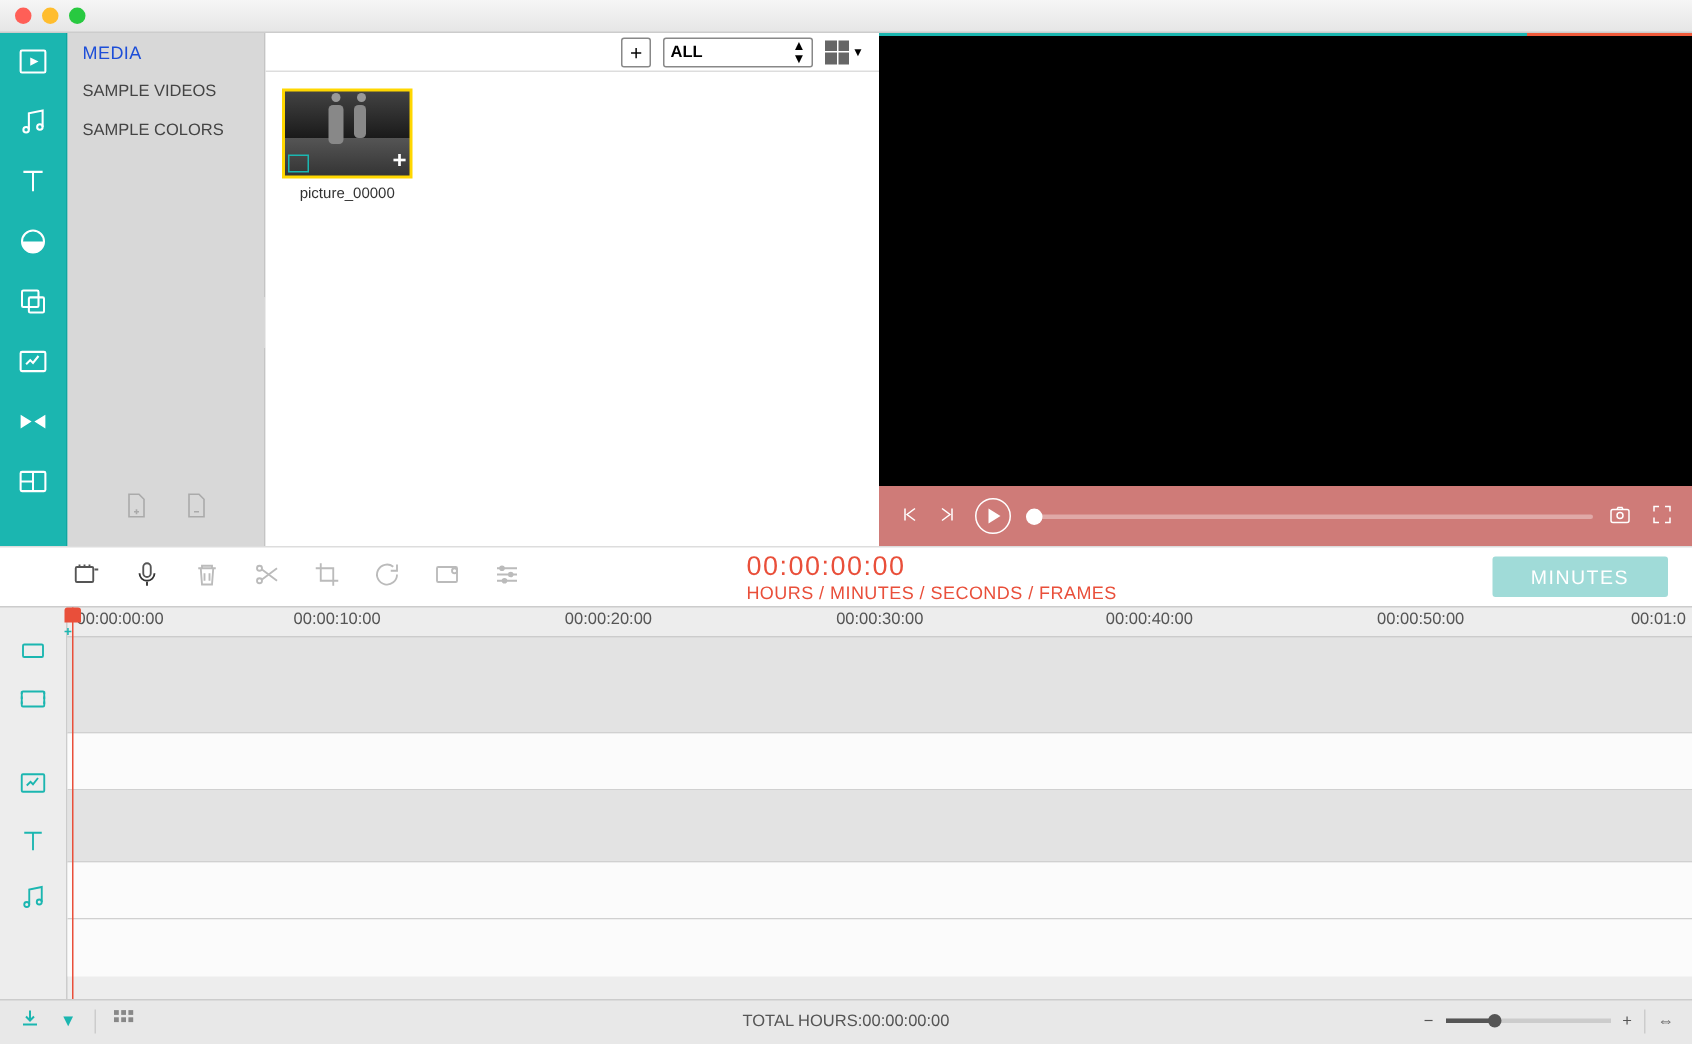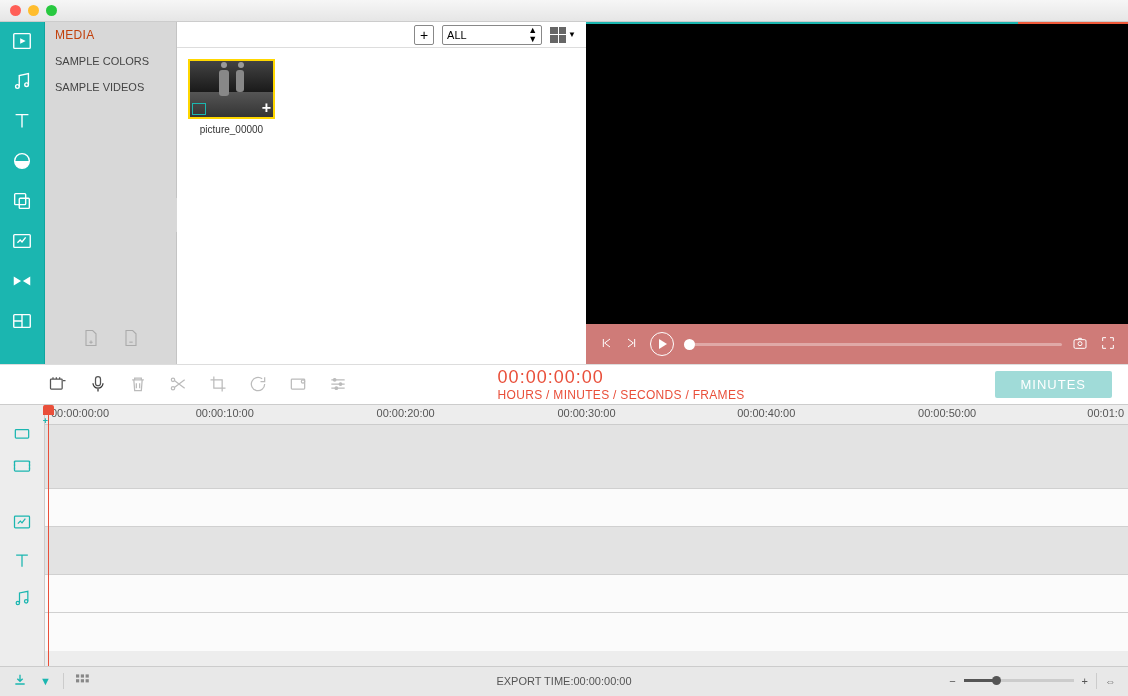--- a/index.html
+++ b/index.html
@@ -11,33 +11,33 @@
 .title{position:absolute;left:0;right:0;text-align:center;color:#555;font-size:12px}
 .progbar{position:absolute;top:22px;left:586px;right:0;height:2px;background:#1bb6b0}
 .progbar::after{content:"";position:absolute;right:0;top:0;height:2px;width:110px;background:#f05a3a}
 
 .main{display:flex;height:342px}
 .rail{width:45px;background:#1bb6b0;display:flex;flex-direction:column;align-items:center;padding-top:8px;gap:18px;border-right:1px solid #0fa5a0}
 .rail .ico{width:22px;height:22px;color:#fff;display:flex;align-items:center;justify-content:center}
 .rail svg{width:22px;height:22px;fill:none;stroke:#fff;stroke-width:1.5}
 
 .browser{width:132px;background:#d8d8d8;display:flex;flex-direction:column;border-right:1px solid #c4c4c4;position:relative}
-.browser .hd{color:#c2410c;font-weight:500;padding:6px 10px;font-size:12px;letter-spacing:.3px}
+.browser .hd{color:#1d4ed8;font-weight:500;padding:6px 10px;font-size:12px;letter-spacing:.3px}
 .browser .sub{padding:7px 10px;color:#444;font-size:11px;cursor:pointer}
 .browser .sub.sel{background:#c8c8c8}
 .browser .btm{margin-top:auto;display:flex;gap:22px;justify-content:center;padding:10px 0 14px}
 .browser .btm svg{width:18px;height:20px;stroke:#aaa;fill:none;stroke-width:1.3}
 .collapse-tab{position:absolute;right:-14px;top:176px;width:14px;height:34px;background:#d8d8d8;border-radius:0 17px 17px 0;display:flex;align-items:center;justify-content:center}
 .collapse-tab::before{content:"";border-right:6px solid #888;border-top:5px solid transparent;border-bottom:5px solid transparent}
 
 .mediapane{flex:1;background:#fff;position:relative}
 .mediatool{height:26px;display:flex;align-items:center;justify-content:flex-end;gap:8px;padding:4px 10px;border-bottom:1px solid #ddd}
 .sqbtn{width:20px;height:20px;border:1px solid #888;display:flex;align-items:center;justify-content:center;border-radius:2px;font-size:14px;line-height:1}
 .sel-wrap{border:1px solid #888;height:20px;display:flex;align-items:center;padding:0 4px;border-radius:2px;width:100px;justify-content:space-between;background:#fff}
-.sel-wrap span{font-weight:normal;font-size:11px}
+.sel-wrap span{font-weight:bold;font-size:11px}
 .sel-wrap .arr{font-size:9px;line-height:1}
 .gridbtn{display:flex;align-items:center;gap:2px}
 .gridbtn .g{width:16px;height:16px;display:grid;grid-template-columns:1fr 1fr;grid-template-rows:1fr 1fr;gap:1px}
 .gridbtn .g span{background:#666}
 .gridbtn .a{font-size:8px}
 
 .thumbs{display:flex;gap:10px;padding:12px}
 .thumb{width:85px;text-align:center}
 .thumb .pic{width:85px;height:58px;background:#2a2a2a;background:linear-gradient(180deg,#444 0%,#1a1a1a 55%,#555 55%,#333 100%);position:relative}
 .thumb.sel .pic{outline:2px solid #ffd700;outline-offset:-1px}
@@ -154,22 +154,22 @@
     <div class="ico">
         <svg viewBox="0 0 24 24">
           <rect x="3" y="5" width="18" height="14" rx="1"></rect>
           <path d="M12 5v14M3 12h9"></path>
         </svg>
       </div>
   </div>
 
   <div class="browser">
     <div class="hd">MEDIA</div>
+    <div class="sub">SAMPLE VIDEOS</div>
     <div class="sub">SAMPLE COLORS</div>
-    <div class="sub">SAMPLE VIDEOS</div>
     <div class="btm">
       <span><svg viewBox="0 0 20 24">
             <path d="M4 3h8l4 4v14H4z"></path>
             <path d="M10 15v4M8 17h4"></path>
           </svg></span>
       <span><svg viewBox="0 0 20 24">
             <path d="M4 3h8l4 4v14H4z"></path>
             <path d="M8 17h4"></path>
           </svg></span>
     </div>
@@ -336,21 +336,21 @@
   <span><svg width="16" height="12" viewBox="0 0 20 14" fill="#888">
         <rect width="4" height="4"></rect>
         <rect x="6" width="4" height="4"></rect>
         <rect x="12" width="4" height="4"></rect>
         <rect y="6" width="4" height="4"></rect>
         <rect x="6" y="6" width="4" height="4"></rect>
         <rect x="12" y="6" width="4" height="4"></rect>
       </svg></span>
 
   <span class="ctr">
-    <span>EXPORT TIME:</span><span>00:00:00:00</span>
+    <span>TOTAL HOURS:</span><span>00:00:00:00</span>
   </span>
 
   <div class="zoom">
     <span>−</span>
     <div class="bar"></div>
     <span>+</span>
     <span class="sep"></span>
     <span>⇔</span>
   </div>
 </div>

